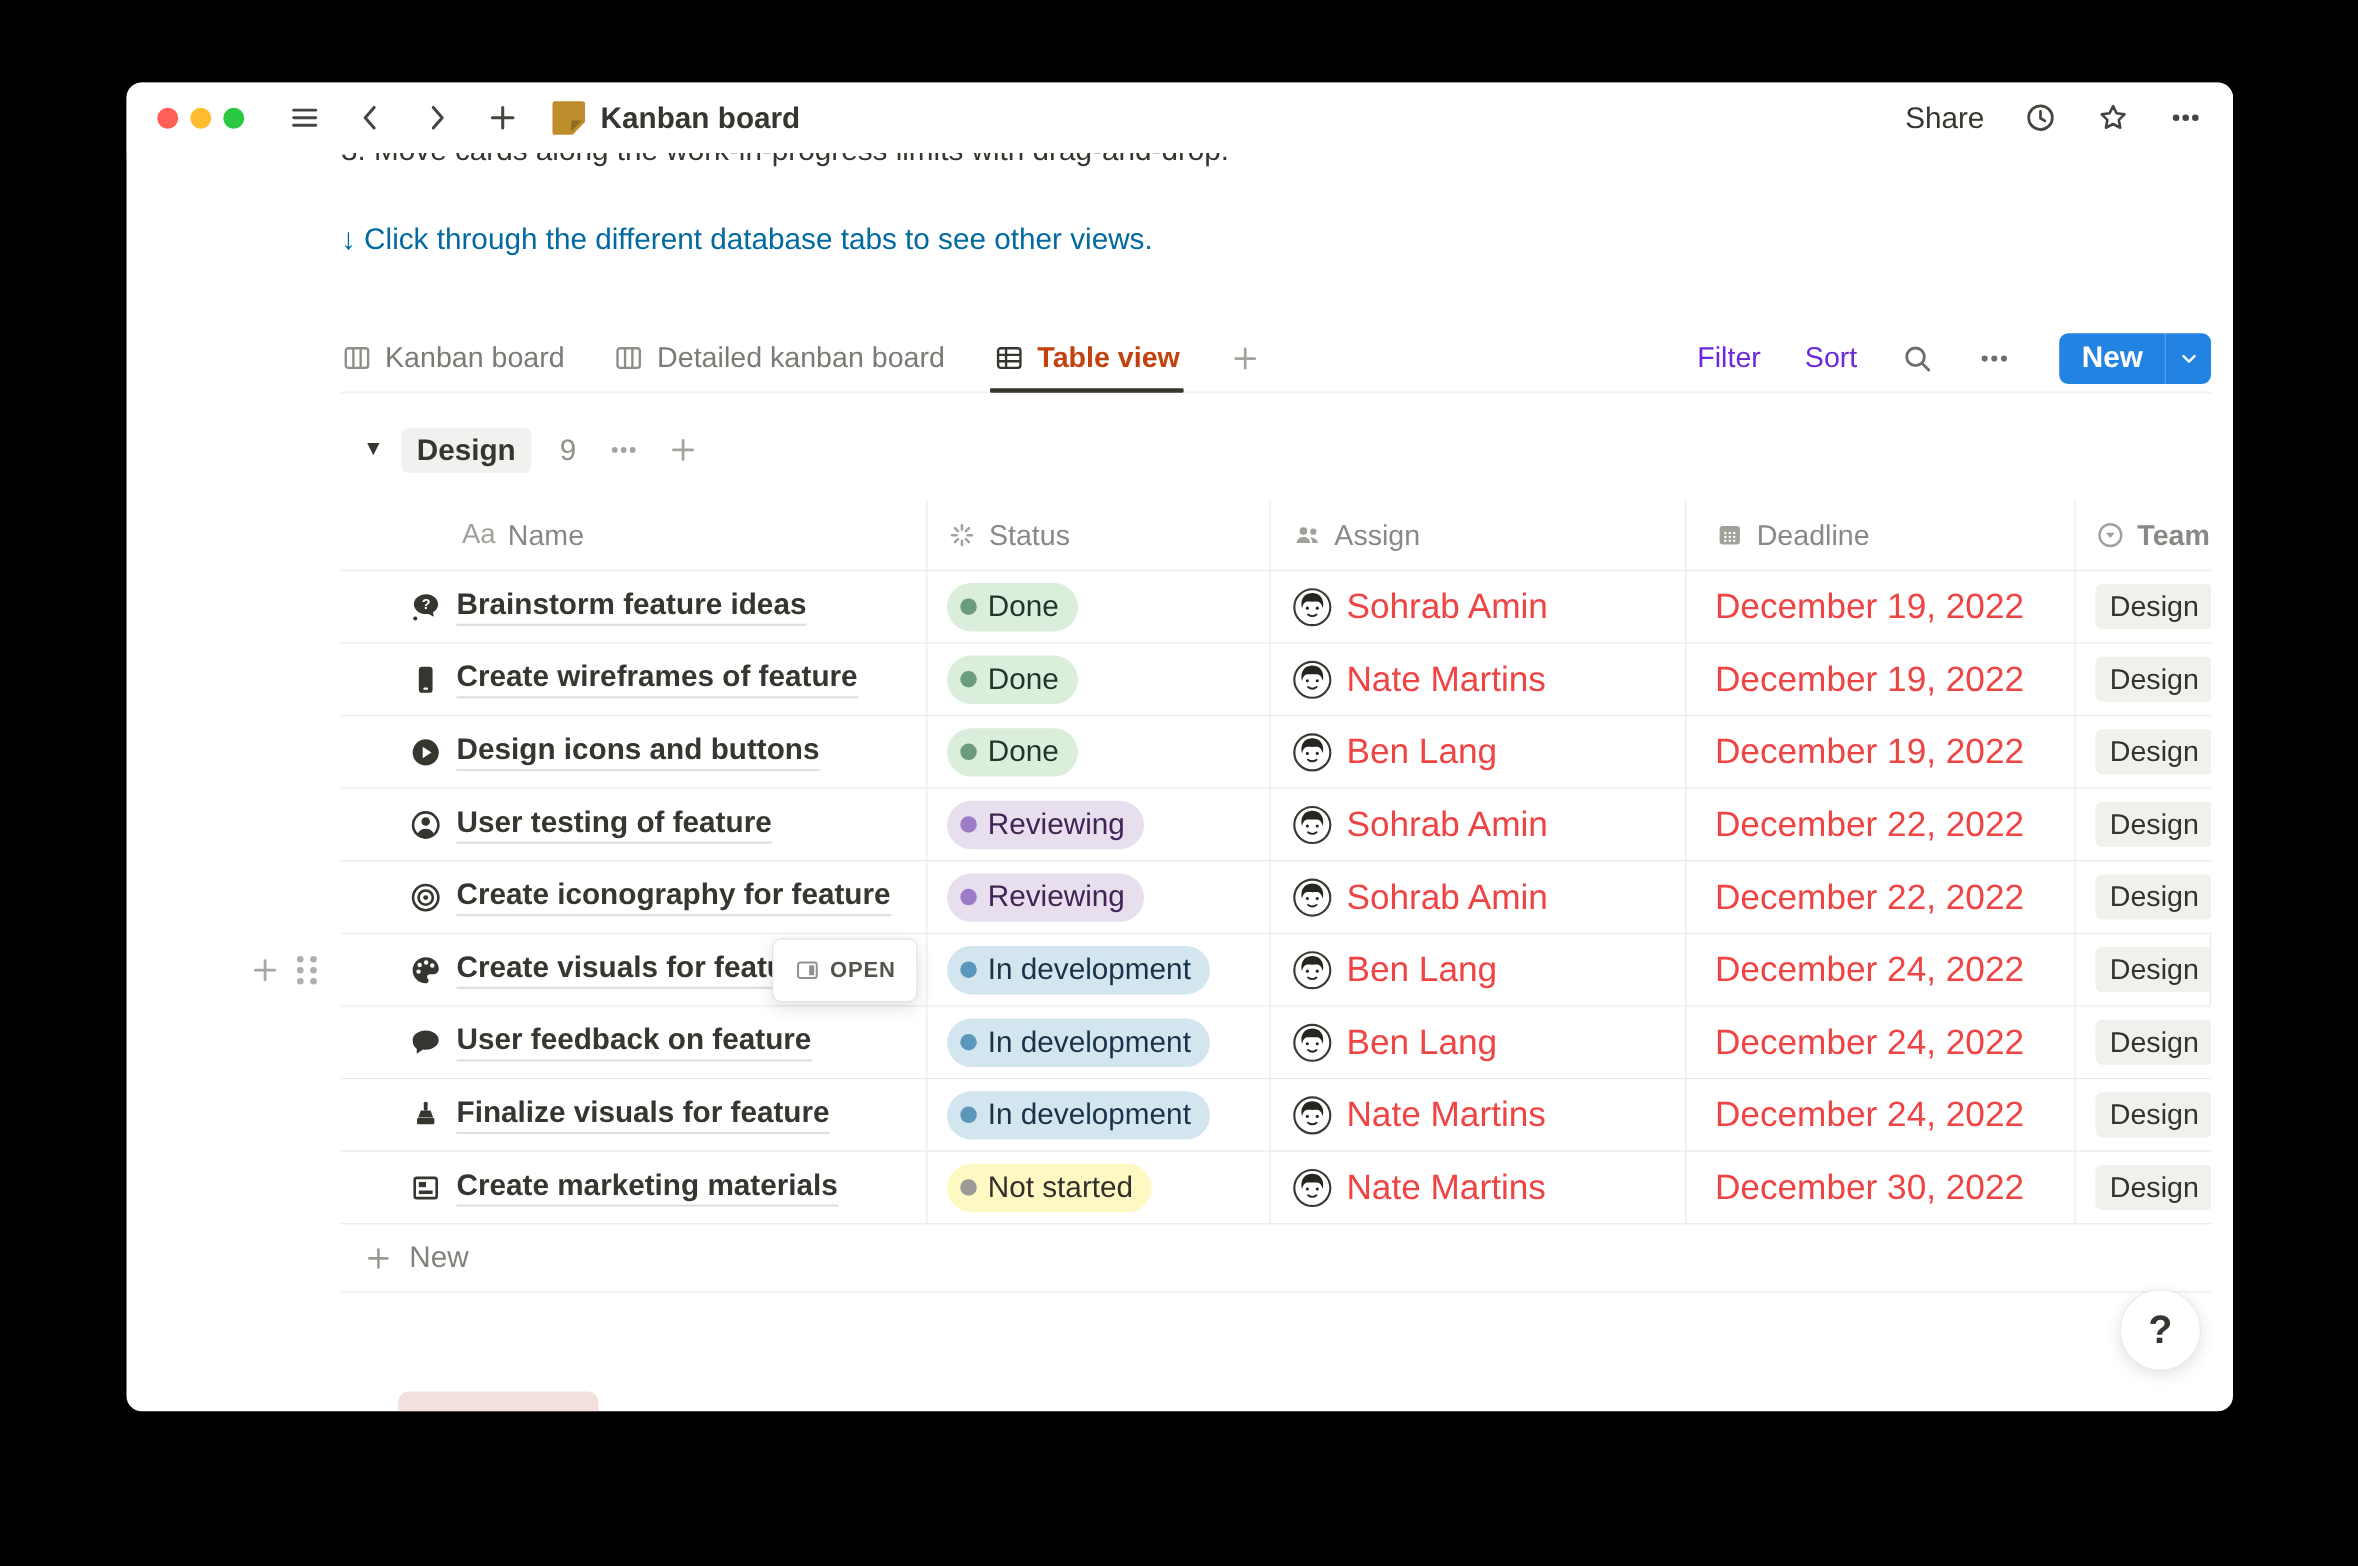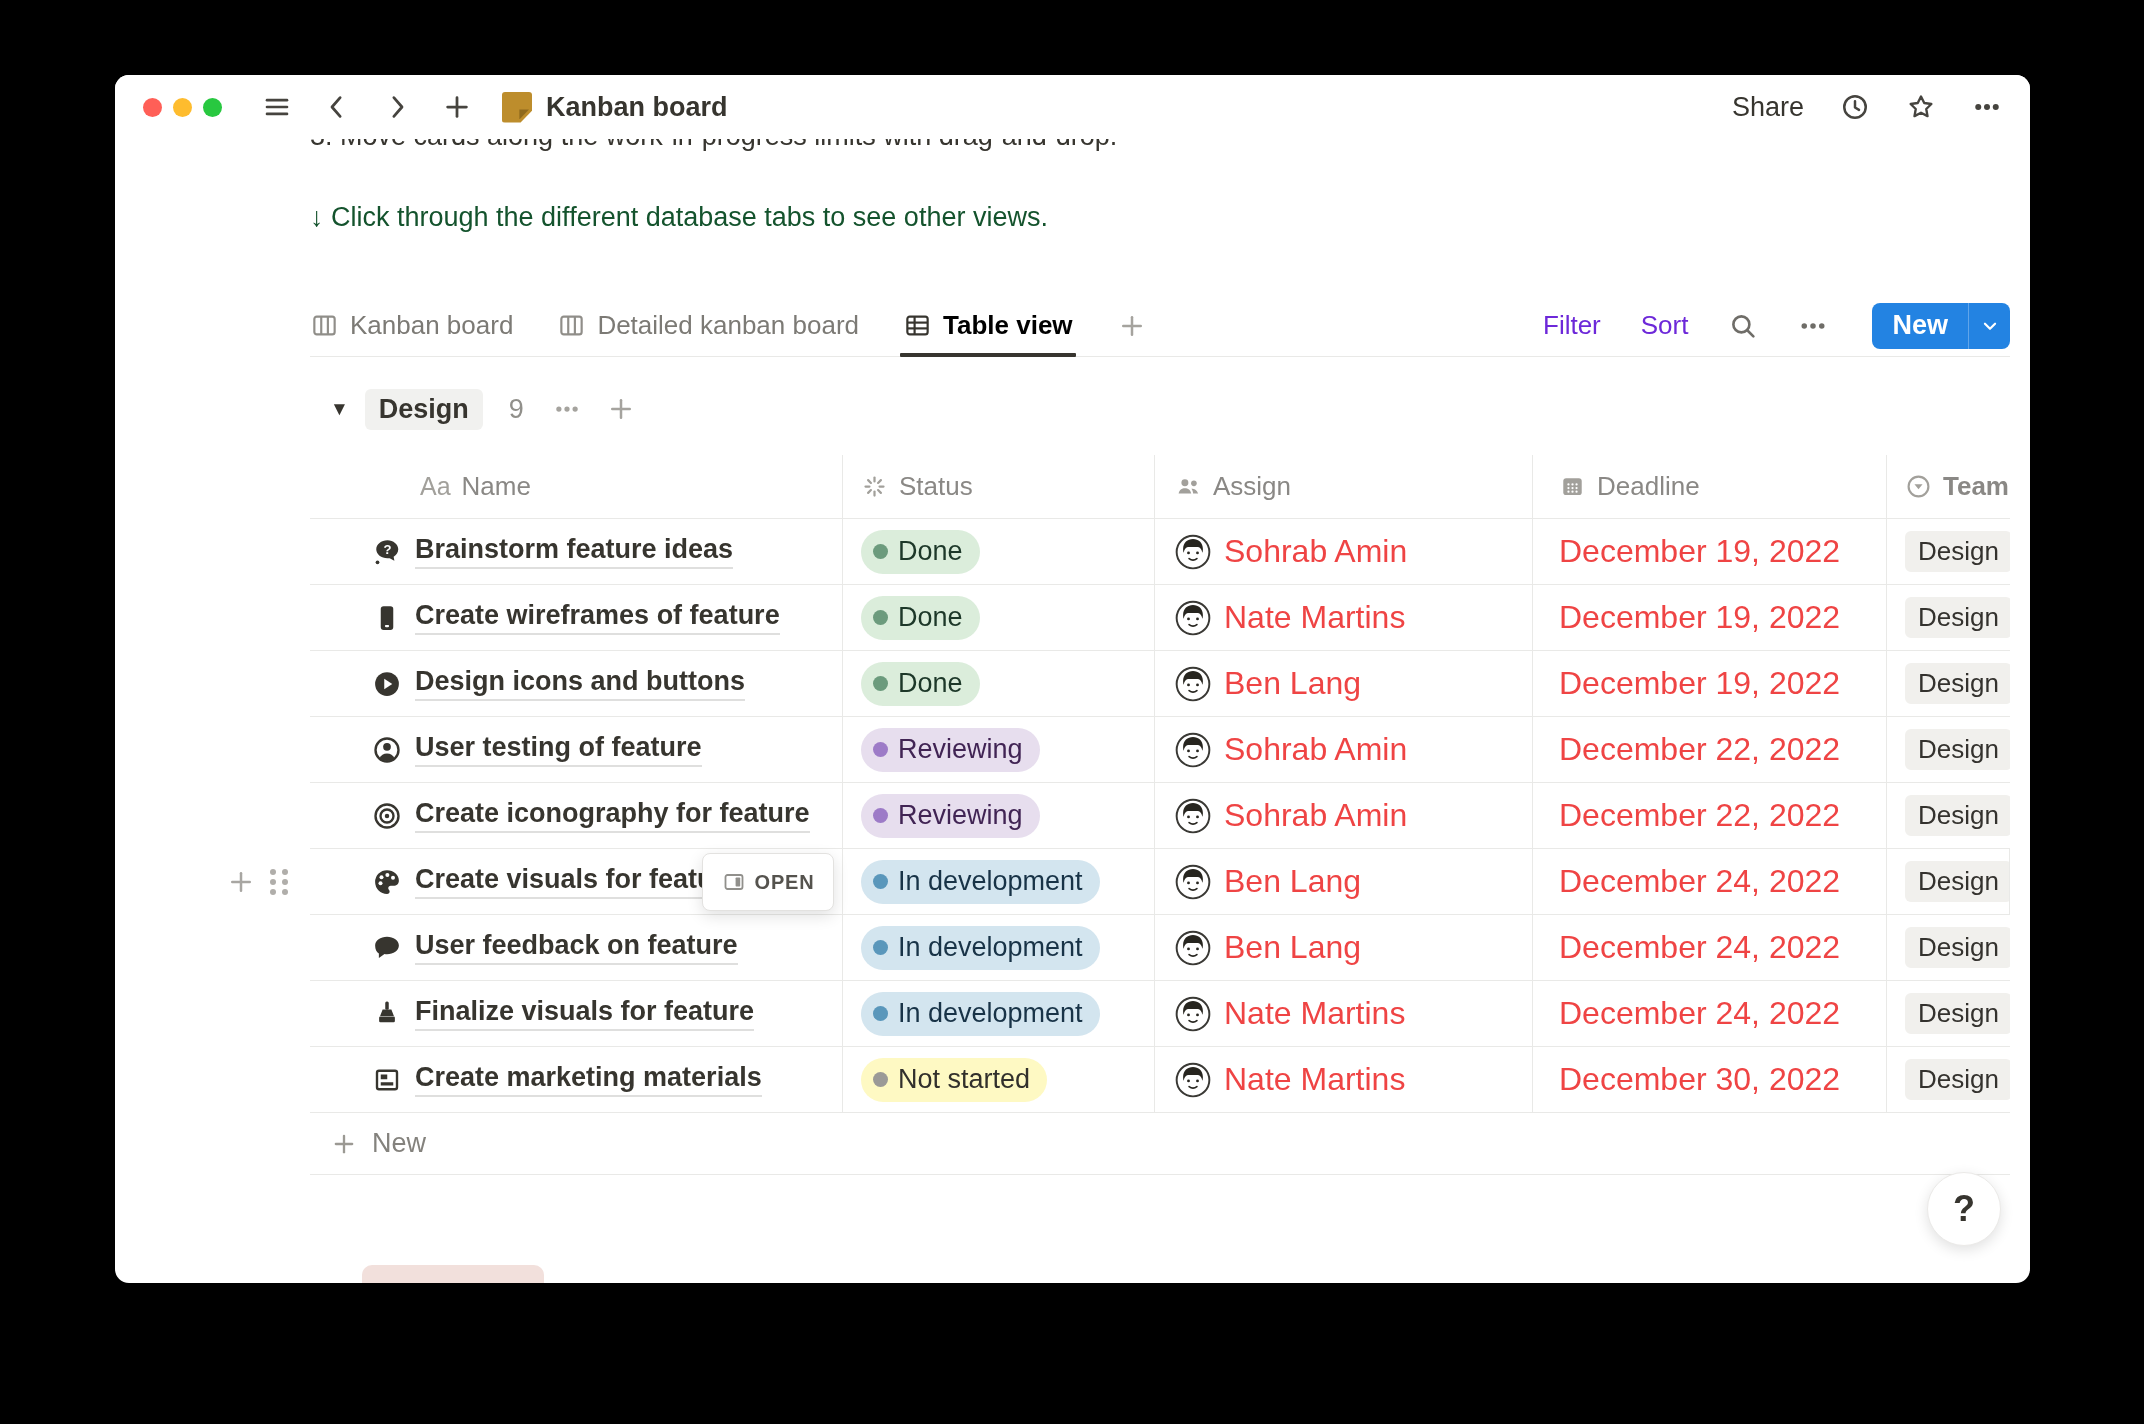--- a/index.html
+++ b/index.html
@@ -26,30 +26,30 @@
                      clip-path:polygon(0 0,100% 0,0 100%); }
   .win-title { font-size:27px; font-weight:600; color:#37352f; }
   .titlebar-right { margin-left:auto; display:flex; align-items:center; gap:36px; color:#37352f; }
   .share-label { font-size:27px;text-align:right; }
 
   
   .clipped-line { position:absolute; top:64px; left:195px; width:1700px; height:14px;
                   overflow:hidden; }
   .clipped-line span { display:block; margin-top:-20px; font-size:27px; line-height:34px; color:#37352f; }
 
-  .hint { position:absolute; top:127px; left:195px; font-size:27px; color:#14532d; }
+  .hint { position:absolute; top:127px; left:195px; font-size:27px; color:#0369a1; }
 
   
   .toolbar { position:absolute; top:220px; left:195px; width:1700px; height:62px;
              display:flex; align-items:center; border-bottom:1px solid #e9e9e7; }
   .tabs { display:flex; align-items:center; height:100%; }
   .tab { position:relative; height:100%; display:flex; align-items:center; gap:11px;
          margin-right:44px; font-size:26px; color:#7c7a75; }
   .tab-icon { width:29px; height:29px; color:#908e89; }
-  .tab.active { color:#000000; font-weight:700; }
+  .tab.active { color:#c2410c; font-weight:700; }
   .tab.active .tab-icon { color:#37352f; }
   .tab.active::after { content:""; position:absolute; left:-3px; right:-3px; bottom:-1px;
                        height:4px; background:#37352f; border-radius:1px; }
   .add-view { width:30px; height:30px; color:#a5a39e; }
   .toolbar-right { margin-left:auto; display:flex; align-items:center; gap:40px; }
   .tb-text { font-size:26px; color:#6d28d9; }
   .tb-icon { width:30px; height:30px; color:#6f6d68; }
   .new-btn { display:flex; align-items:stretch; height:46px; border-radius:8px; overflow:hidden;
              color:#fff; margin-left:4px; }
   .new-btn-main { display:flex; align-items:center; padding:0 20px; font-size:27px; font-weight:600; }

